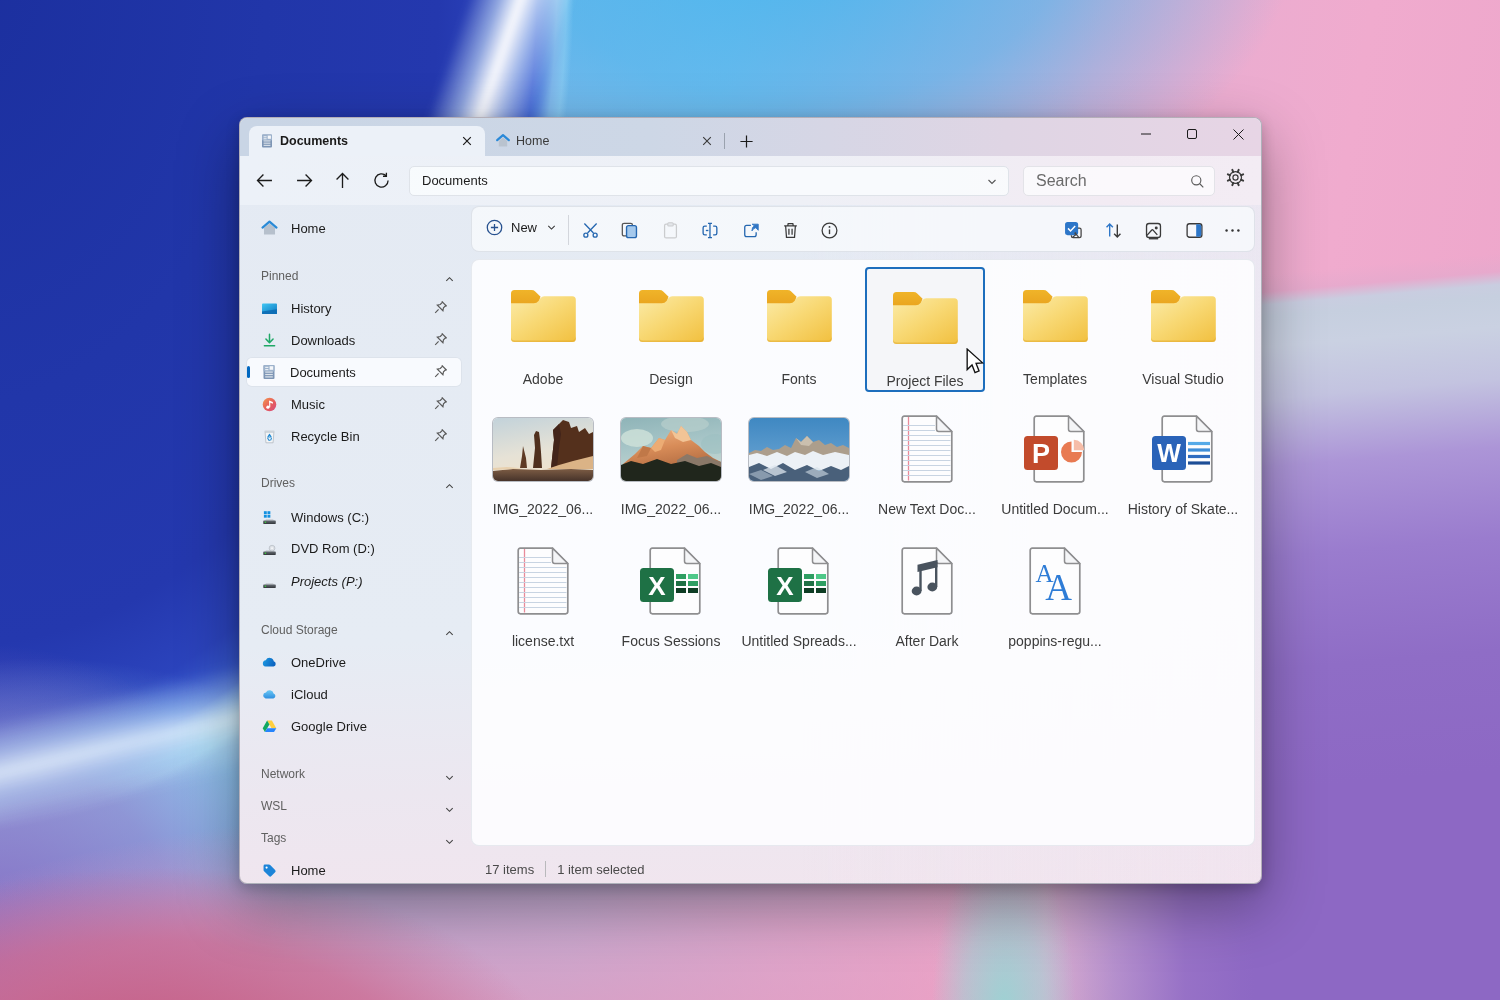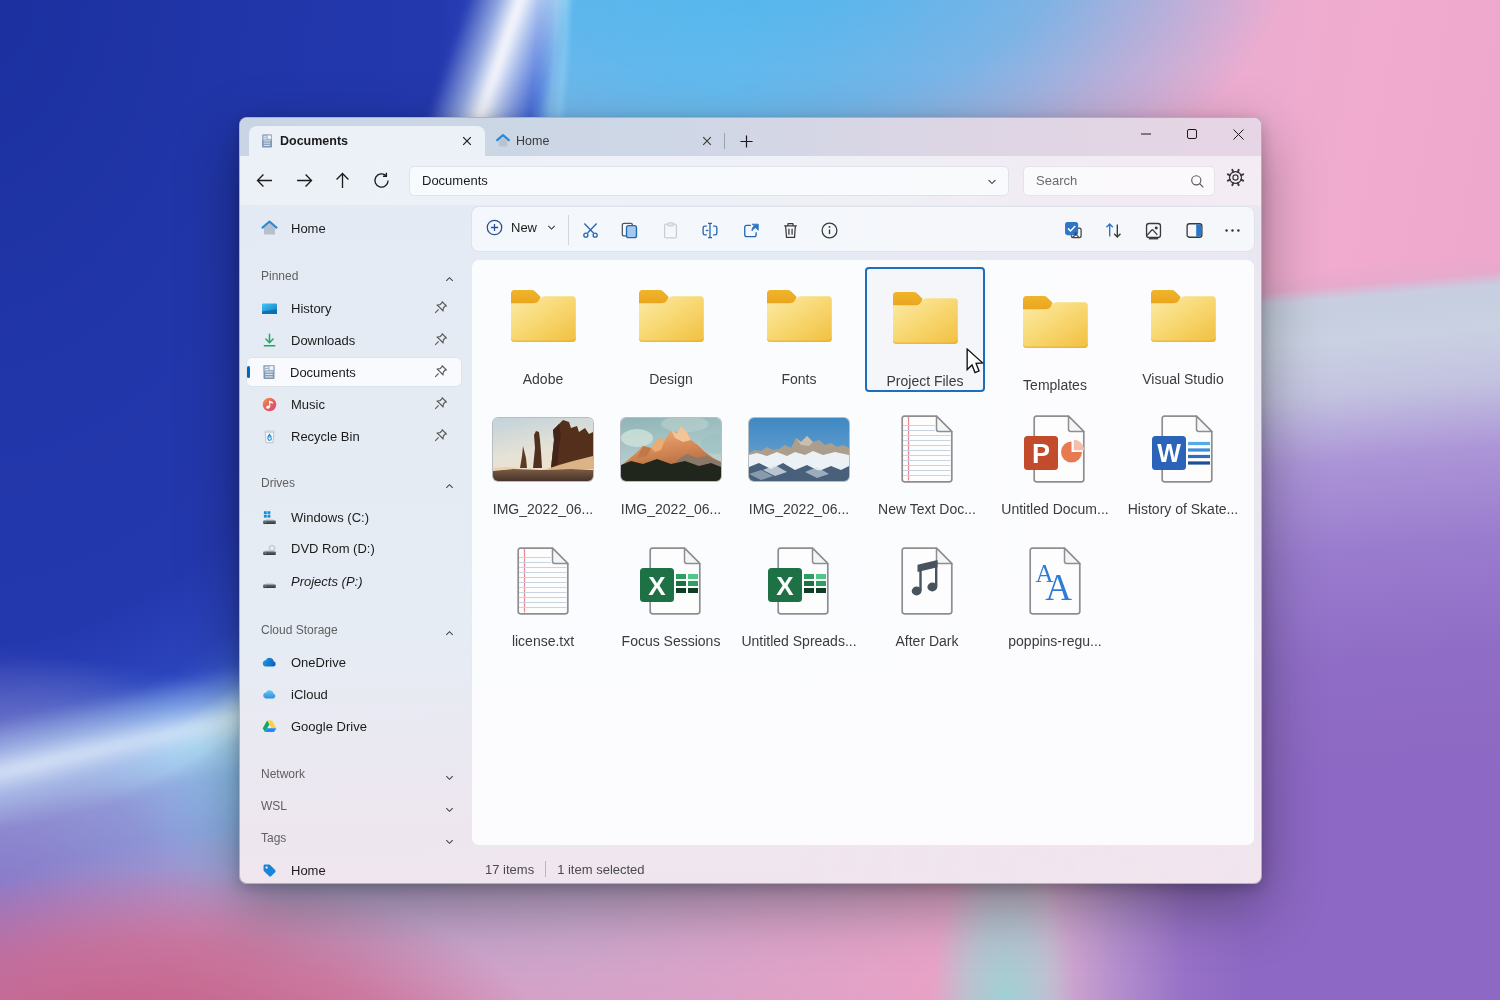--- a/index.html
+++ b/index.html
@@ -57,21 +57,21 @@
 .ticon { margin-left:10px; width:16px; height:16px; }
 .tclose { position:absolute; right:10px; width:16px; height:16px; color:#444; font-size:14px; line-height:16px; text-align:center; }
 #newtabzone { position:absolute; left:471px; top:8px; height:30px; display:flex; align-items:center; color:#333; }
 #caption { position:absolute; right:0; top:0; height:38px; display:flex; }
 .capbtn { width:46px; height:32px; display:flex; align-items:center; justify-content:center; }
 
 #navbar { position:absolute; left:0; top:38px; width:100%; height:49px; background:linear-gradient(90deg,#ecf1f8 0%, #eef0f6 55%, #f2ebf3 85%, #f3ecf4 100%); }
 .navbtn { position:absolute; top:11px; width:26px; height:26px; display:flex; align-items:center; justify-content:center; }
 #addrbar { position:absolute; left:169px; top:10px; width:600px; height:30px; background:rgba(251,253,255,0.75); border:1px solid #dfe3e9; border-radius:5px; font-size:13px; color:#1b1b1b; line-height:28px; padding-left:12px; }
 #addrbar .chev { position:absolute; right:10px; top:0; color:#555; }
-#searchbar { position:absolute; left:783px; top:10px; width:192px; height:30px; background:rgba(252,252,254,0.8); border:1px solid #e3e3e8; border-radius:5px; font-size:13px; color:#6a6a6a; line-height:28px; padding-left:12px; }
+#searchbar { position:absolute; left:783px; top:10px; width:192px; height:30px; background:rgba(252,252,254,0.8); border:1px solid #e3e3e8; border-radius:5px; font-size:16px; color:#6a6a6a; line-height:28px; padding-left:12px; }
 #gear { position:absolute; left:986px; top:12px; }
 
 #sidebar { position:absolute; left:0; top:87px; width:231px; bottom:0; font-size:13px; color:#1b1b1b; }
 .srow { position:absolute; left:7px; width:214px; height:28px; display:flex; align-items:center; }
 .srow svg, .srow .sic { margin-left:14px; width:17px; height:17px; flex:none; }
 .srow .slab { margin-left:13px; white-space:nowrap; }
 .shead { position:absolute; left:21px; font-size:12px; color:#606060; }
 .schev { position:absolute; color:#555; font-size:10px; }
 .sel { background:rgba(252,253,255,0.85); border-radius:5px; box-shadow:0 0 0 1px rgba(0,0,0,0.03); }
 .selbar { position:absolute; left:0px; top:8px; width:3px; height:12px; border-radius:2px; background:#0067c0; }
@@ -300,21 +300,21 @@
           <use href="#fol"></use>
         </svg>
         <div class="tlab" style="top:104px;">Project Files</div>
       </div>
     <div class="tile" style="left:267px;top:9px;">
         <svg class="gico" width="68" height="54" viewBox="0 0 68 54" style="top:20px;">
           <use href="#fol"></use>
         </svg>
         <div class="tlab" style="top:102px;">Fonts</div>
       </div>
-    <div class="tile" style="left:523px;top:15px;">
+    <div class="tile" style="left:523px;top:9px;">
         <svg class="gico" width="68" height="54" viewBox="0 0 68 54" style="top:20px;">
           <use href="#fol"></use>
         </svg>
         <div class="tlab" style="top:102px;">Templates</div>
       </div>
     <div class="tile" style="left:651px;top:9px;">
         <svg class="gico" width="68" height="54" viewBox="0 0 68 54" style="top:20px;">
           <use href="#fol"></use>
         </svg>
         <div class="tlab" style="top:102px;">Visual Studio</div>

